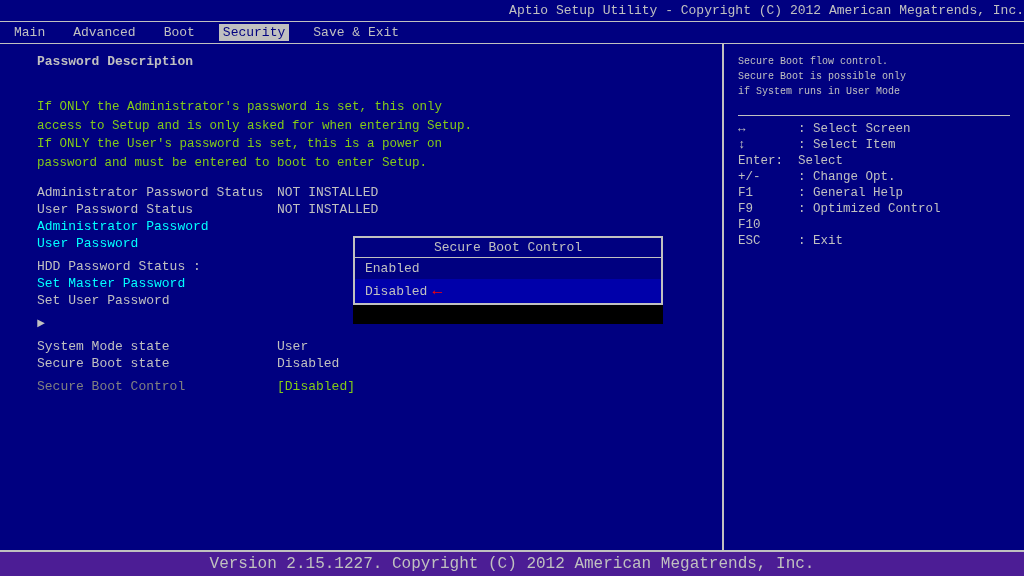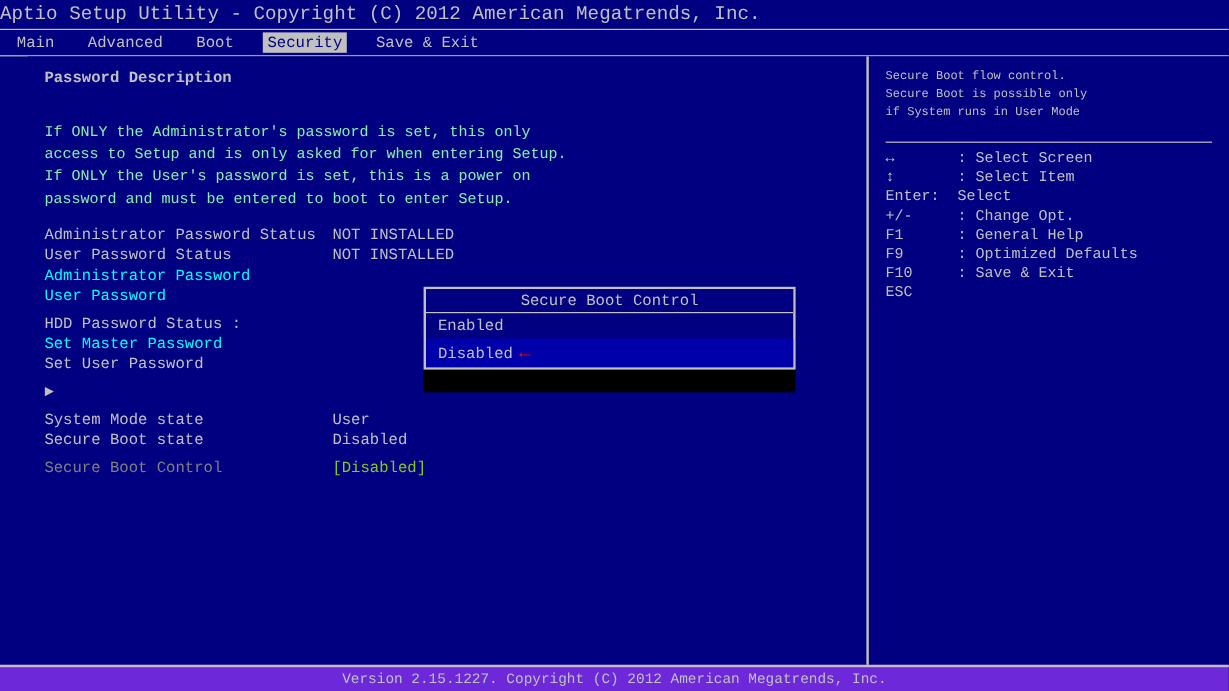--- a/index.html
+++ b/index.html
@@ -10,23 +10,23 @@
       font-family: 'Courier New', Courier, monospace;
       font-size: 13px;
       color: #c0c0c0;
       overflow: hidden;
     }
 
     
     #title-bar {
       background: #000080;
       color: #c0c0c0;
-      text-align: left;
+      text-align: right;
       padding: 3px 0;
-      font-size: 16px;
+      font-size: 13px;
     }
 
     
     #menu-bar {
       background: #000080;
       display: flex;
       flex-direction: row;
       padding: 2px 10px;
       gap: 20px;
       border-top: 1px solid #c0c0c0;
@@ -66,21 +66,21 @@
       padding: 10px 14px;
     }
 
     .description-title {
       color: #c0c0c0;
       margin-bottom: 10px;
       font-weight: bold;
     }
 
     .description-text {
-      color: #86efac;
+      color: #84cc16;
       line-height: 1.5;
       margin-bottom: 12px;
       font-size: 12.5px;
     }
 
     .field-row {
       display: flex;
       flex-direction: row;
       margin-bottom: 2px;
       align-items: baseline;
@@ -184,26 +184,26 @@
     }
     .key-col {
       min-width: 60px;
     }
     .key-desc {
       flex: 1;
     }
 
     
     #footer {
-      background: #6d28d9;
+      background: #4c1d95;
       color: #c0c0c0;
       text-align: center;
       padding: 3px 0;
       border-top: 2px solid #c0c0c0;
-      font-size: 12px;
+      font-size: 16px;
       position: absolute;
       bottom: 0;
       left: 0;
       width: 100%;
     }
   </style>
 </head>
 <body>
 
 <div id="title-bar">
@@ -317,27 +317,27 @@
     <div class="key-help-row">
       <span class="key-col">+/-</span>
       <span class="key-desc">: Change Opt.</span>
     </div>
     <div class="key-help-row">
       <span class="key-col">F1</span>
       <span class="key-desc">: General Help</span>
     </div>
     <div class="key-help-row">
       <span class="key-col">F9</span>
-      <span class="key-desc">: Optimized Defaults</span>
+      <span class="key-desc">: Optimized Control</span>
     </div>
     <div class="key-help-row">
       <span class="key-col">F10</span>
-      <span class="key-desc">: Save &amp; Exit</span>
     </div>
     <div class="key-help-row">
       <span class="key-col">ESC</span>
+      <span class="key-desc">: Exit</span>
     </div>
   </div>
 </div>
 
 <div id="footer">
   <span>Version 2.15.1227. Copyright (C) 2012 American Megatrends, Inc.</span>
 </div>
 
 </body></html>

